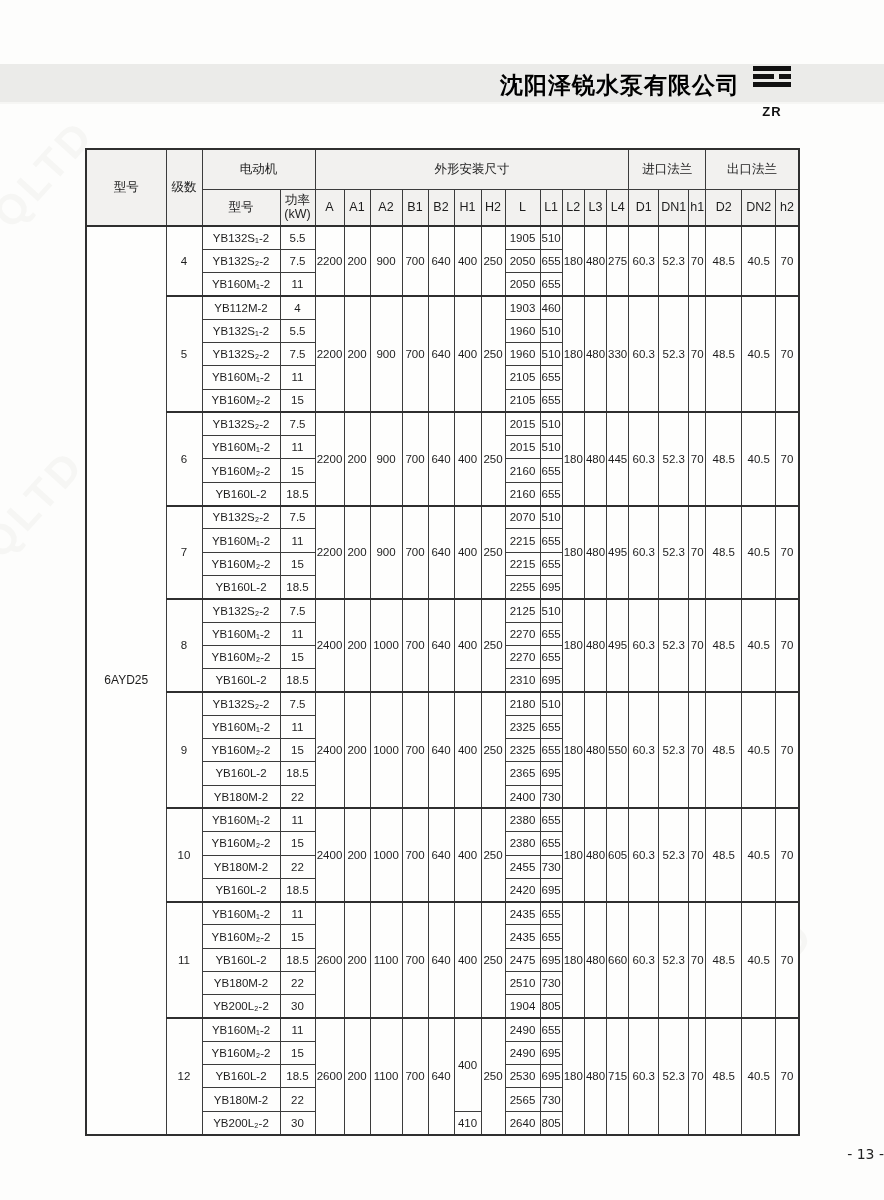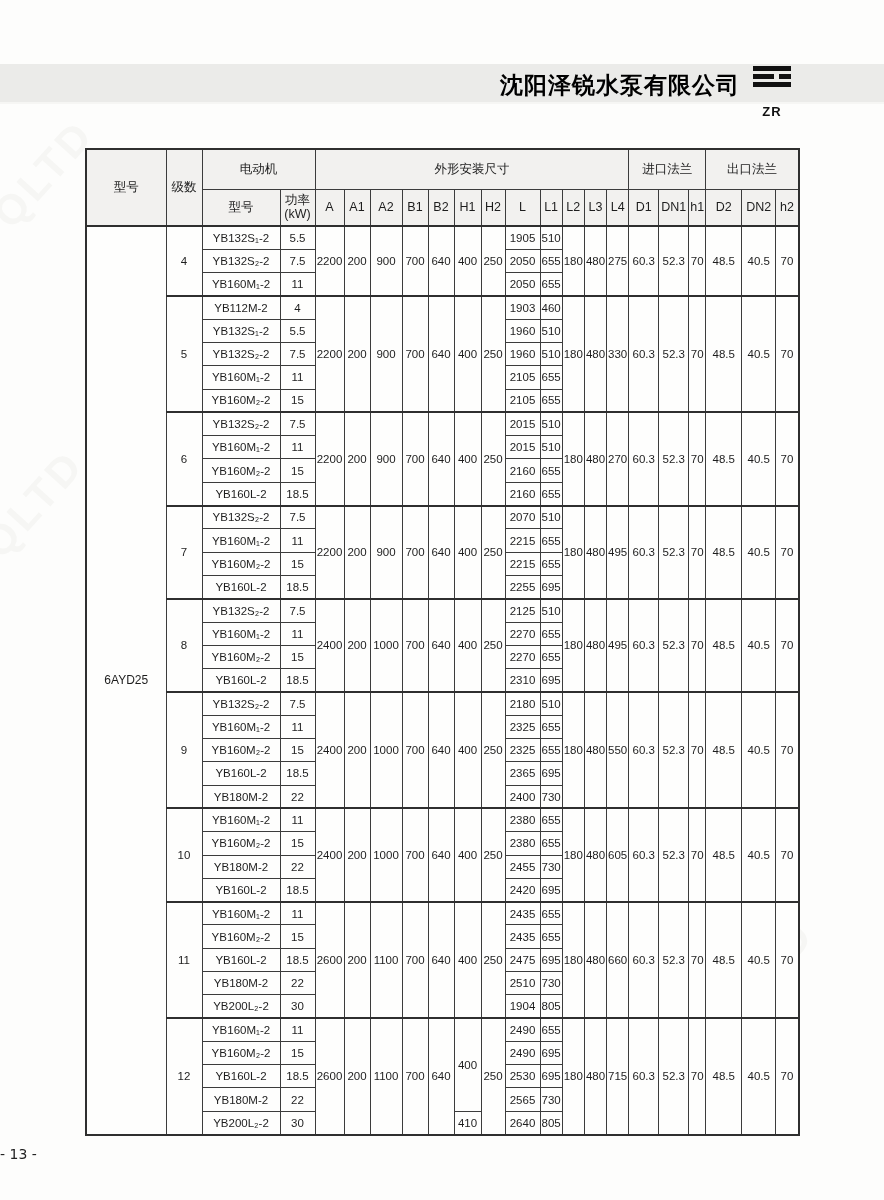--- a/index.html
+++ b/index.html
@@ -76,21 +76,21 @@
     height: 23.3px;
     background: #fefefd;
     color: #1d1d1d;
     line-height: 12px;
   }
   tbody td.pump-model { font-size: 12px; }
   tr.group-start td { border-top: 2px solid #2f2f2f; }
 
   .footer-page-num {
     position: absolute; top: 1146px; left: 0; width: 884px;
-    text-align: left; font-size: 14px; color: #222;
+    text-align: right; font-size: 14px; color: #222;
     font-family: "DejaVu Sans", sans-serif;
   }
 </style>
 </head>
 <body>
 
 <div class="page">
 
   <div class="wm" style="left:-20px; top:150px;">QLTD</div>
   <div class="wm" style="left:-30px; top:480px;">QLTD</div>
@@ -260,21 +260,21 @@
             <td rowspan="4">200</td>
             <td rowspan="4">900</td>
             <td rowspan="4">700</td>
             <td rowspan="4">640</td>
             <td rowspan="4">400</td>
             <td rowspan="4">250</td>
             <td>2015</td>
             <td>510</td>
             <td rowspan="4">180</td>
             <td rowspan="4">480</td>
-            <td rowspan="4">270</td>
+            <td rowspan="4">445</td>
             <td rowspan="4">60.3</td>
             <td rowspan="4">52.3</td>
             <td rowspan="4">70</td>
             <td rowspan="4">48.5</td>
             <td rowspan="4">40.5</td>
             <td rowspan="4">70</td>
           </tr>
           <tr>
             <td>YB160M₁-2</td>
             <td>11</td>

